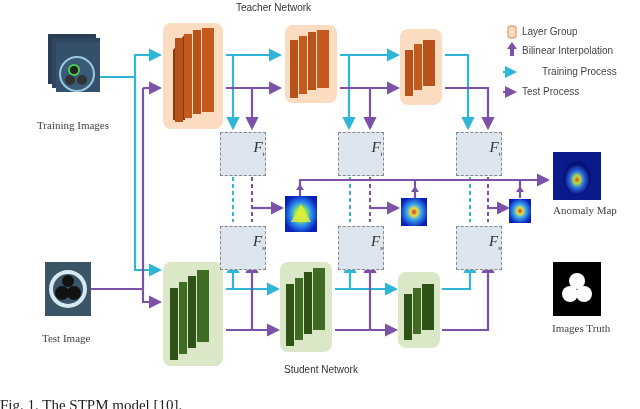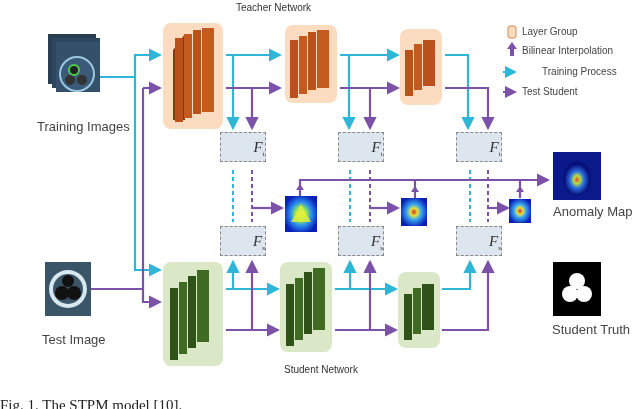--- a/index.html
+++ b/index.html
@@ -1,21 +1,21 @@
 <!DOCTYPE html>
 <html><head>
 <meta charset="utf-8">
 <style>
   html, body { margin: 0; padding: 0; background: #ffffff; }
   body { width: 640px; height: 409px; position: relative; overflow: hidden; font-family: "Liberation Sans", sans-serif; }
   .abs { position: absolute; }
   .net-title { font-size: 10px; color: #333; white-space: nowrap; }
-  .label { font-size: 13px; color: #444; white-space: nowrap; }
+  .label { font-size: 11px; color: #444; white-space: nowrap; font-family: Liberation Serif, serif; }
   .legend-text { font-size: 10px; color: #444; white-space: nowrap; }
-  .fbox { position: absolute; width: 46px; height: 30px; background: #dde6ef; border: 1px dashed #888; box-sizing: border-box; text-align: center; font-family: "Liberation Serif", serif; font-style: italic; font-size: 15px; line-height: 28px; color: #333; padding-left: 32px; }
+  .fbox { position: absolute; width: 46px; height: 44px; background: #dde6ef; border: 1px dashed #888; box-sizing: border-box; text-align: center; font-family: "Liberation Serif", serif; font-style: italic; font-size: 15px; line-height: 28px; color: #333; padding-left: 32px; }
   .fbox sub { font-size: 7px; font-style: normal; }
   .caption { font-family: "Liberation Serif", serif; font-size: 15px; color: #222; white-space: nowrap; }
   svg { position: absolute; left: 0; top: 0; }
 </style>
 </head>
 <body>
 
 <svg width="640" height="409">
   <defs>
     <marker id="ac" markerWidth="6" markerHeight="6" refX="5" refY="3" orient="auto">
@@ -192,26 +192,26 @@
   </g>
 </svg>
 
 <div class="abs net-title" style="left:236px; top:2px;">Teacher Network</div>
 <div class="abs net-title" style="left:240px; top:364px;margin-left:44px;">Student Network</div>
 
 <div class="abs label" style="left:37px; top:119px;">Training Images</div>
 <div class="abs label" style="left:42px; top:332px;">Test Image</div>
 
 <div class="abs label" style="left:553px; top:204px;">Anomaly Map</div>
-<div class="abs label" style="left:552px; top:322px;">Student Truth</div>
+<div class="abs label" style="left:552px; top:322px;">Images Truth</div>
 
 <div class="abs legend-text" style="left:522px; top:26px;">Layer Group</div>
 <div class="abs legend-text" style="left:522px; top:45px;">Bilinear Interpolation</div>
 <div class="abs legend-text" style="left:542px; top:66px;">Training Process</div>
-<div class="abs legend-text" style="left:522px; top:86px;">Test Student</div>
+<div class="abs legend-text" style="left:522px; top:86px;">Test Process</div>
 
 <div class="fbox" style="left:220px; top:132px;"><span>F</span><sub>t</sub></div>
 <div class="fbox" style="left:338px; top:132px;"><span>F</span><sub>t</sub></div>
 <div class="fbox" style="left:456px; top:132px;"><span>F</span><sub>t</sub></div>
 
 <div class="fbox" style="left:220px; top:226px;"><span>F</span><sub>s</sub></div>
 <div class="fbox" style="left:338px; top:226px;"><span>F</span><sub>s</sub></div>
 <div class="fbox" style="left:456px; top:226px;"><span>F</span><sub>s</sub></div>
 
 <div class="abs caption" style="left:0px; top:397px;">Fig. 1.  The STPM model [10].</div>

